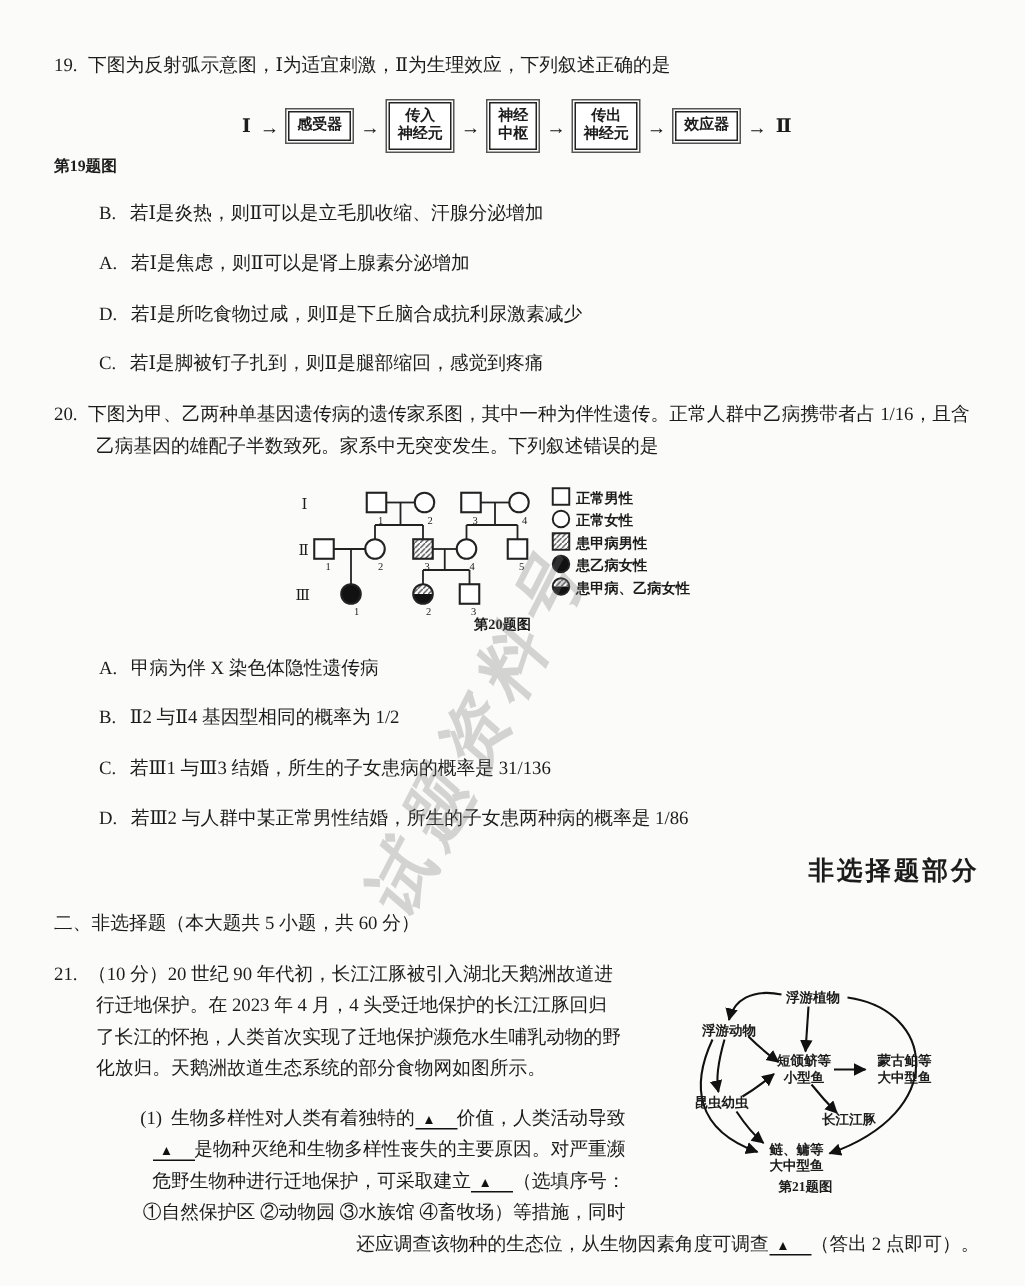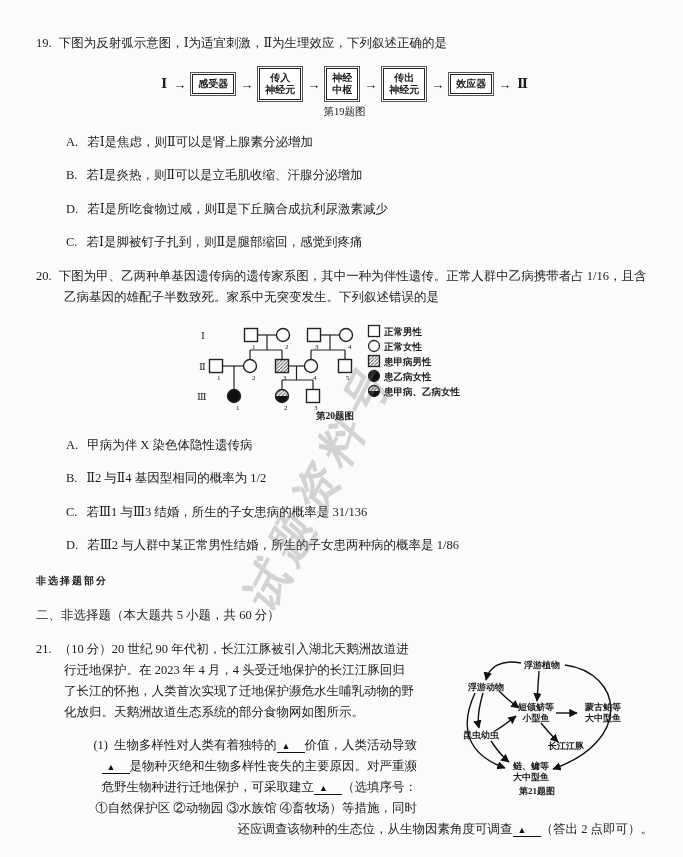--- a/index.html
+++ b/index.html
@@ -20,25 +20,25 @@
 
   
   .reflex{display:flex;align-items:center;justify-content:center;margin-top:3px;}
   .rbox{
     border:1.4px solid #222;outline:1px solid #555;outline-offset:1.5px;
     background:#fff;font-size:10px;line-height:12px;font-weight:bold;
     text-align:center;padding:3px 5px;margin:2px 0;
   }
   .rarrow{font-size:13px;font-weight:bold;margin:0 6px;color:#111;}
   .rIO{font-size:12.5px;font-weight:bold;}
-  .rcap{text-align:center;font-size:10.5px;font-weight:normal;line-height:15px;margin:2px 0 2px;}
+  .rcap{text-align:left;font-size:10.5px;font-weight:bold;line-height:15px;margin:2px 0 2px;}
 
   .pedigree-wrap{margin:2px 0 3px 132px;line-height:0;}
 
-  .part-title{text-align:left;font-weight:bold;font-size:10px;line-height:24px;margin:9px 0 4px;letter-spacing:2px;}
+  .part-title{text-align:right;font-weight:bold;font-size:17px;line-height:24px;margin:9px 0 4px;letter-spacing:2px;}
   .sec-head{font-weight:normal;}
 
   .foodweb{float:right;width:228px;height:140px;margin:18px 0 6px 8px;}
 
   .blank{
     display:inline-block;border-bottom:1.2px solid #111;
     padding:0 14px;font-size:9px;line-height:11px;color:#111;
   }
 
   .watermark{
@@ -68,22 +68,22 @@
       <span class="rbox"><span>神经</span><br><span>中枢</span></span>
       <span class="rarrow">→</span>
       <span class="rbox"><span>传出</span><br><span>神经元</span></span>
       <span class="rarrow">→</span>
       <span class="rbox"><span>效应器</span></span>
       <span class="rarrow">→</span>
       <span class="rIO">Ⅱ</span>
     </div>
     <div class="rcap">第19题图</div>
 
+    <p class="opt"><span class="olabel">B.</span><span>若Ⅰ是炎热，则Ⅱ可以是立毛肌收缩、汗腺分泌增加</span></p>
     <p class="opt"><span class="olabel">A.</span><span>若Ⅰ是焦虑，则Ⅱ可以是肾上腺素分泌增加</span></p>
-    <p class="opt"><span class="olabel">B.</span><span>若Ⅰ是炎热，则Ⅱ可以是立毛肌收缩、汗腺分泌增加</span></p>
     <p class="opt"><span class="olabel">D.</span><span>若Ⅰ是所吃食物过咸，则Ⅱ是下丘脑合成抗利尿激素减少</span></p>
     <p class="opt"><span class="olabel">C.</span><span>若Ⅰ是脚被钉子扎到，则Ⅱ是腿部缩回，感觉到疼痛</span></p>
   </div>
 
   <div>
     <p class="q-stem"><span class="qnum">20.</span><span>下图为甲、乙两种单基因遗传病的遗传家系图，其中一种为伴性遗传。正常人群中乙病携带者占 1/16，且含乙病基因的雄配子半数致死。家系中无突变发生。下列叙述错误的是</span></p>
 
     <div class="pedigree-wrap">
       <svg width="420" height="102" viewBox="0 0 420 102">
         <defs>

